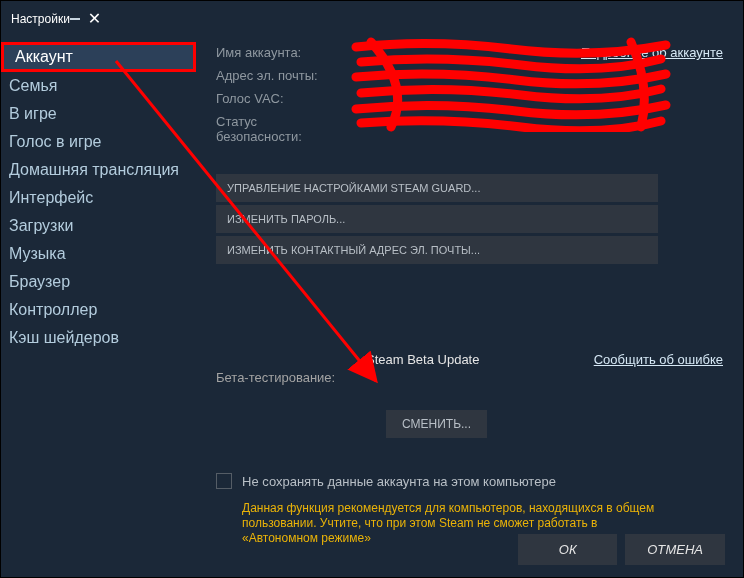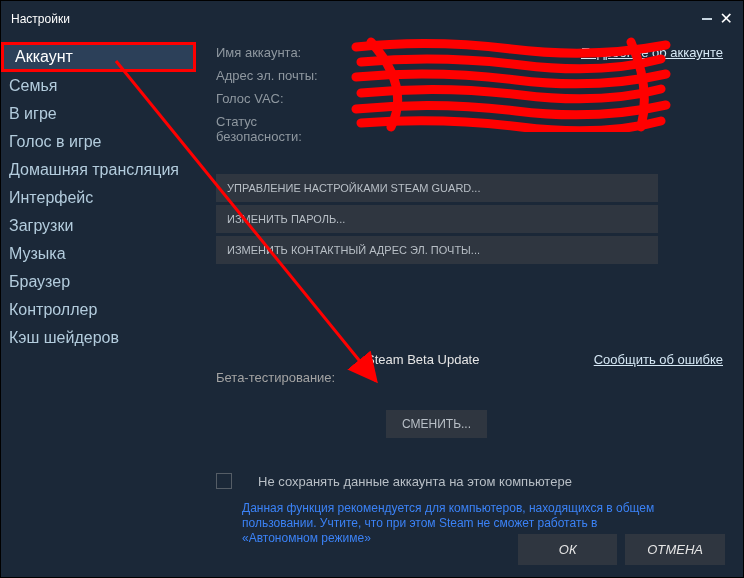--- a/index.html
+++ b/index.html
@@ -1,41 +1,41 @@
 <!DOCTYPE html>
 <html><head>
   <meta charset="utf-8">
   <style>
     body { margin:0; padding:0; background:#1b2838; font-family:Arial,"Helvetica Neue",sans-serif; color:#c6d4df; font-size:13px; overflow:hidden; }
     .window { width:744px; height:578px; background:#1b2838; position:relative; display:flex; flex-direction:column; border:1px solid #000; box-sizing:border-box; }
-    .titlebar { display:flex; align-items:center; justify-content:space-between; padding:6px 10px; height:24px; }
+    .titlebar { display:flex; align-items:center; padding:6px 10px; height:24px; }
     .titlebar .title { font-size:12px; color:#fff; }
     .titlebar .controls { display:flex; gap:8px; align-items:center; }
     .titlebar .min { width:10px; height:2px; background:#c6d4df; cursor:pointer; }
     .titlebar .close { cursor:pointer; color:#fff; font-size:16px; line-height:12px; }
     .body { display:flex; flex:1; min-height:0; }
     .sidebar { width:195px; padding:5px 0; }
     .sidebar-item { padding:4px 8px; font-size:16px; color:#b3ccdd; cursor:pointer; line-height:20px; }
     .sidebar-item.active { background:#2c4059; color:#fff; border:3px solid #ff0000; box-sizing:border-box; padding:2px 11px; }
     .main { flex:1; padding:8px 20px 0 20px; position:relative; }
     .row { display:flex; align-items:center; margin-bottom:8px; font-size:13px; }
     .row .label { width:130px; color:#8f98a0; }
     .link { color:#d6e8f5; text-decoration:underline; cursor:pointer; font-size:13px; }
     .link.right { margin-left:auto; }
     .redacted { width:320px; height:95px; position:absolute; left:155px; top:0; pointer-events:none; }
     .btn-wide { display:block; background:#2f3640; color:#b8bfc6; padding:7px 10px; font-size:11px; width:420px; cursor:pointer; margin-bottom:3px; border:1px solid #2f3640; text-align:left; }
     .section-buttons { margin-top:30px; }
     .beta-row { display:flex; align-items:center; margin-top:70px; font-size:13px; }
     .beta-row .label { width:150px; color:#a3a3a3;margin-top:36px; }
     .beta-row .val { flex:1; color:#e5e5e5; }
     .btn-small { display:inline-block; background:#2f3640; color:#b8bfc6; padding:7px 16px; font-size:12px; cursor:pointer; margin-top:25px; margin-left:170px; }
-    .checkbox-row { display:flex; align-items:center; margin-top:35px;gap:16px; }
+    .checkbox-row { display:flex; align-items:center; margin-top:35px; }
     .checkbox { width:14px; height:14px; border:1px solid #555d66; background:#1b2838; cursor:pointer; margin-right:10px; flex-shrink:0; }
     .checkbox-label { font-size:13px; color:#b8bfc6; }
-    .hint { color:#3b82f6; font-size:12px; margin:12px 0 0 26px; width:430px; line-height:15px; }
+    .hint { color:#eab308; font-size:12px; margin:12px 0 0 26px; width:430px; line-height:15px; }
     .footer { display:flex; justify-content:flex-end; padding:12px 18px; gap:8px;font-style:italic; }
     .footer-btn { background:#2f3640; color:#e5e5e5; padding:8px 22px; font-size:13px; cursor:pointer; min-width:55px; text-align:center; }
     .arrow-overlay { position:absolute; left:0; top:0; width:744px; height:578px; pointer-events:none; }
   </style>
 </head>
 <body>
 
 <div class="window">
 
   <div class="titlebar">

